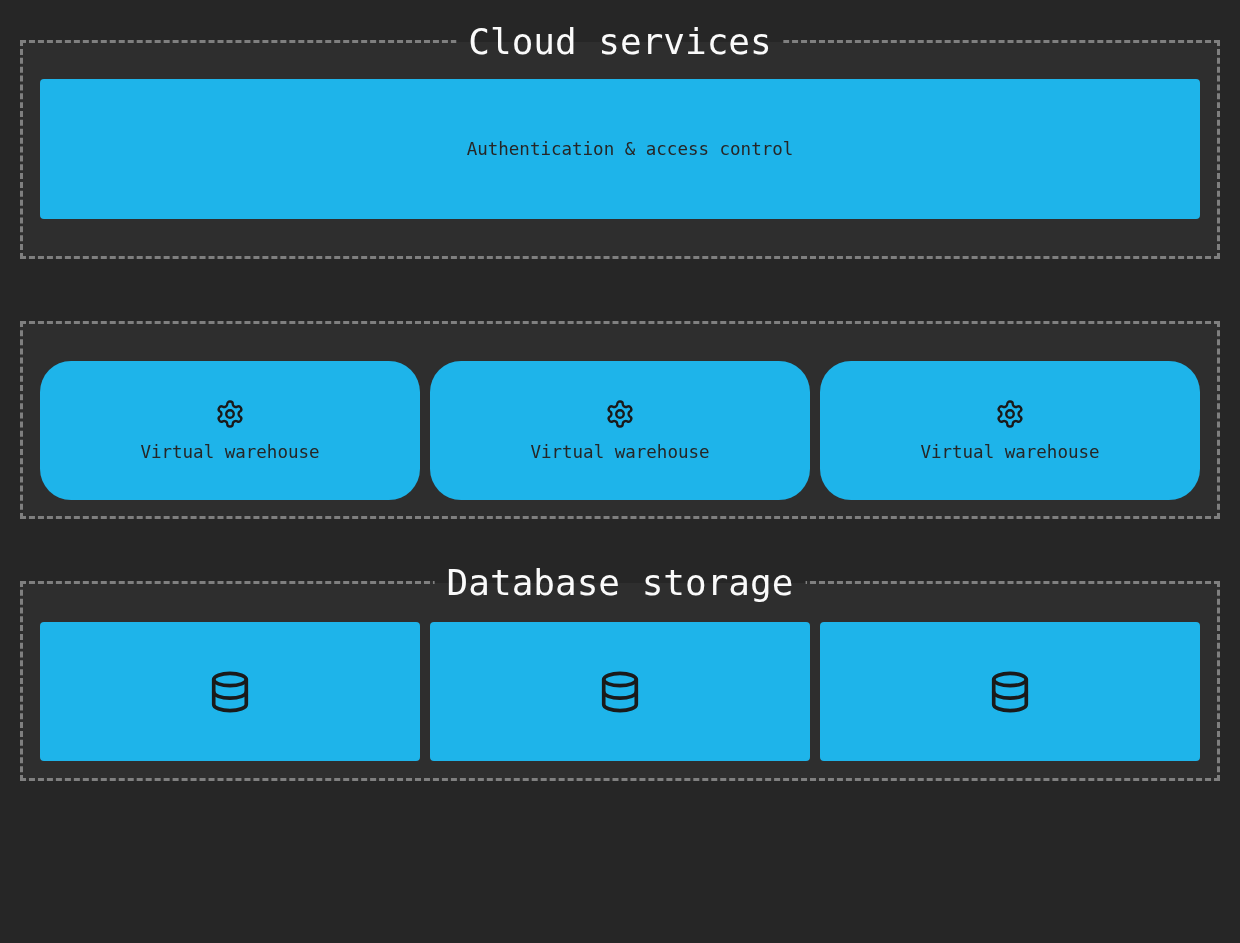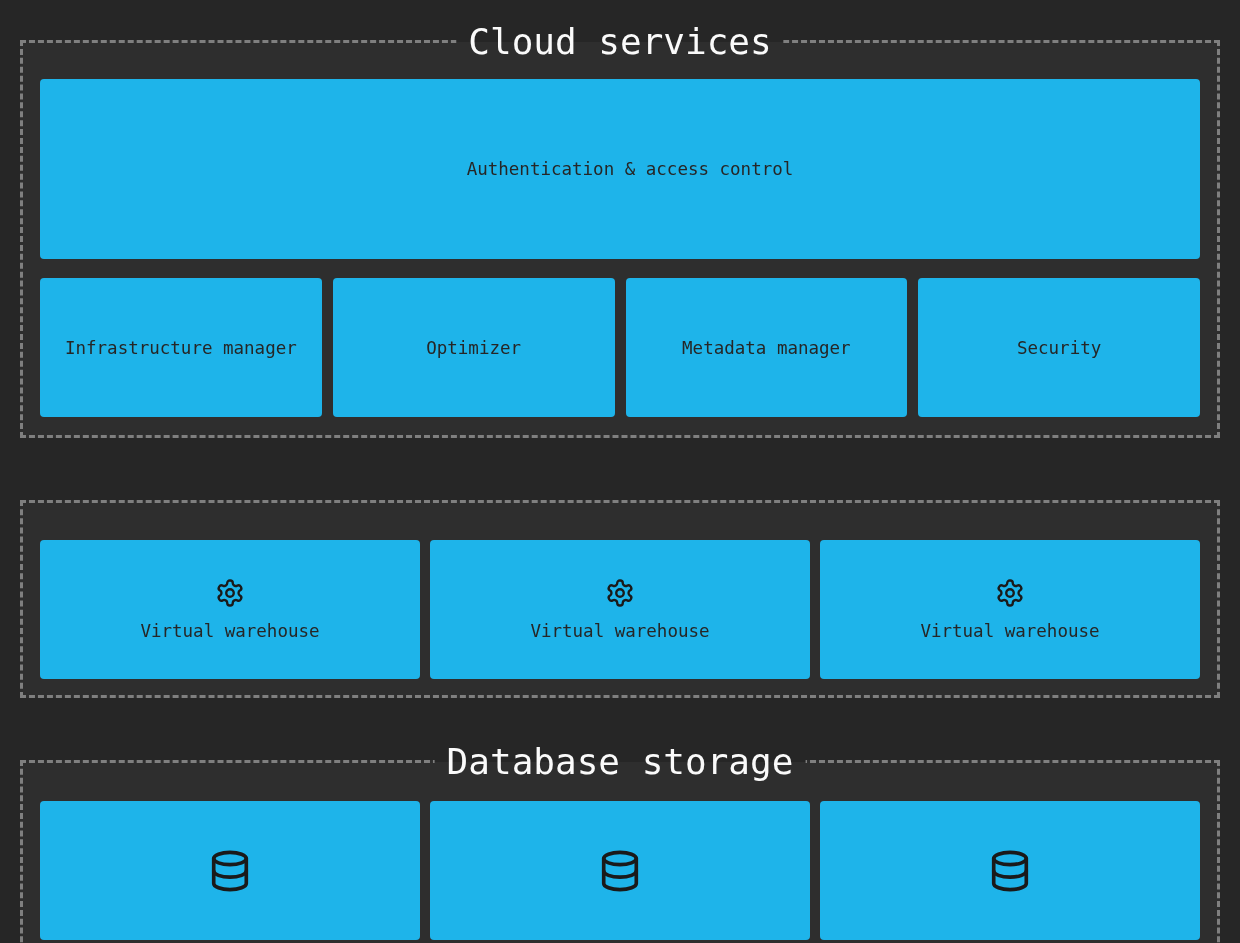--- a/index.html
+++ b/index.html
@@ -52,37 +52,38 @@
     background: #1eb4ea;
     border-radius: 4px;
     color: #262626;
     font-size: 17.5px;
     display: flex;
     align-items: center;
     justify-content: center;
     box-sizing: border-box;
   }
   .box--auth {
-    height: 180px;
+    height: 140px;
     margin-bottom: 19px;
     padding-left: 20px;
   }
   .row {
     display: flex;
     gap: 11px;
   }
   .row--warehouses { gap: 10px; }
   .row--storage    { gap: 10px; }
   .row .box {
     flex: 1;
     height: 139px;
   }
   .box--warehouse {
     flex-direction: column;
     gap: 13px;
+    border-radius: 31px;
   }
   .icon {
     display: inline-flex;
     align-items: center;
     justify-content: center;
     line-height: 0;
   }
   .label {
     white-space: nowrap;
   }
@@ -90,34 +91,20 @@
 </head>
 <body>
 
 <div class="diagram">
 
   <div class="section section--cloud">
     <div class="section__title">Cloud services</div>
     <div class="section__body">
       <div class="box box--auth">
         <span class="label">Authentication &amp; access control</span>
-      </div>
-      <div class="row">
-        <div class="box">
-          <span class="label">Infrastructure manager</span>
-        </div>
-        <div class="box">
-          <span class="label">Optimizer</span>
-        </div>
-        <div class="box">
-          <span class="label">Metadata manager</span>
-        </div>
-        <div class="box">
-          <span class="label">Security</span>
-        </div>
       </div>
     </div>
   </div>
 
   <div class="section section--query">
     <div class="section__body">
       <div class="row row--warehouses">
 
         <div class="box box--warehouse">
           <span class="icon">

